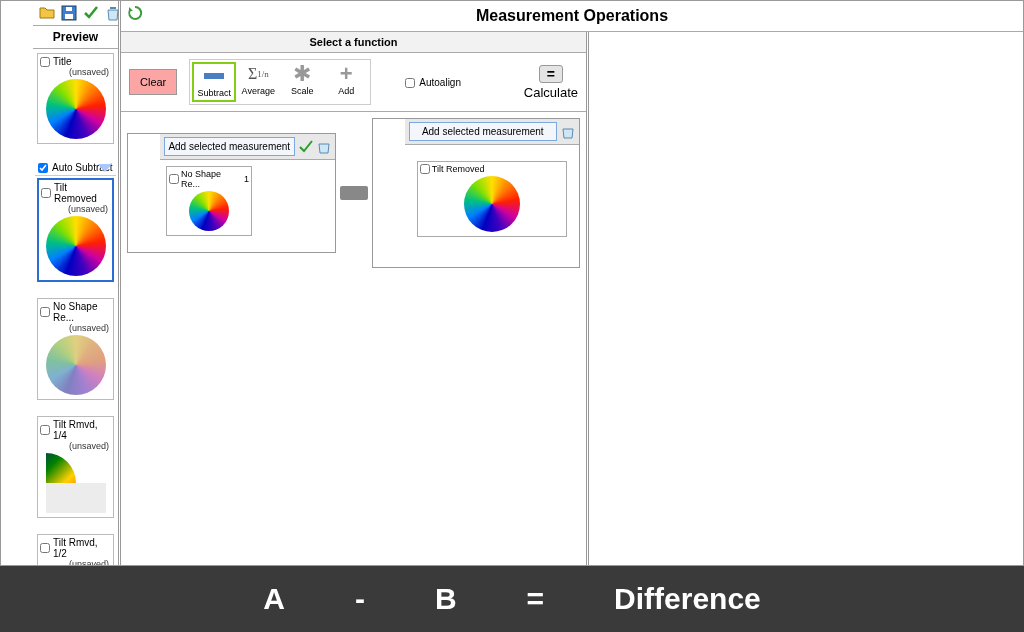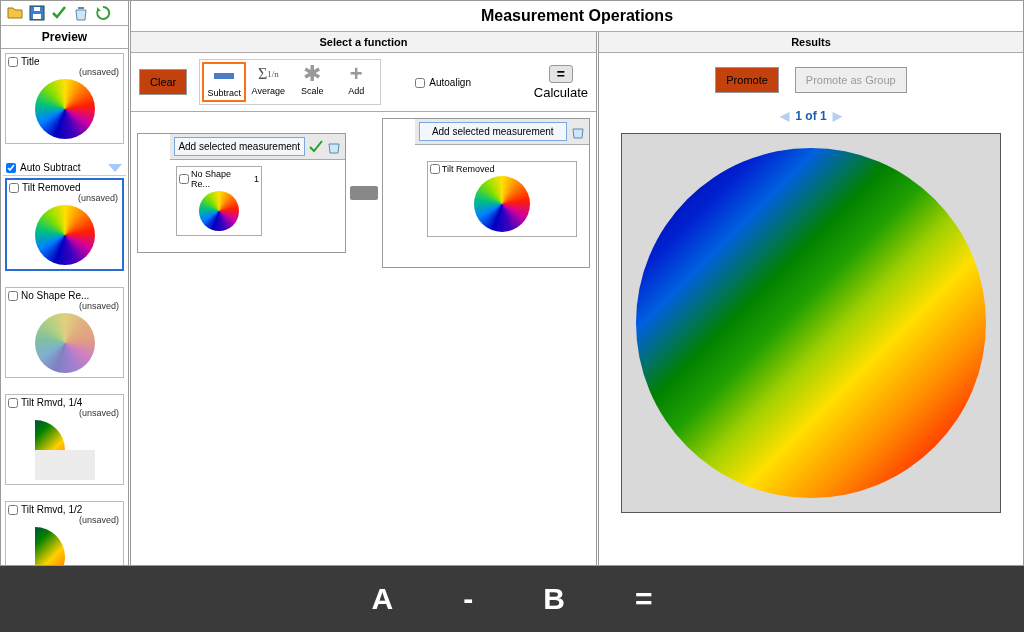--- a/index.html
+++ b/index.html
@@ -1,43 +1,43 @@
 <!DOCTYPE html>
 <html><head>
 <meta charset="utf-8">
 <style>
   * { box-sizing: border-box; margin: 0; padding: 0; }
   body { font-family: "Segoe UI", Arial, sans-serif; font-size: 11px; background: #fff; width: 1024px; height: 632px; overflow: hidden; }
   .app { display: flex; flex-direction: column; width: 1024px; height: 632px; }
   .main-row { display: flex; height: 566px; border: 1px solid #999; }
-  .left-panel { width: 130px; border-right: 3px double #999; display: flex; flex-direction: column; }
+  .left-panel { width: 120px; border-right: 3px double #999; display: flex; flex-direction: column; padding-left: 32px; }
   .icon-toolbar { display: flex; gap: 6px; padding: 4px 6px; border-bottom: 1px solid #aaa; }
   .tb-icon { width: 16px; height: 16px; cursor: pointer; display:flex; align-items:center; justify-content:center;}
   .preview-title { text-align: center; font-weight: bold; padding: 4px 0; border-bottom: 1px solid #aaa; font-size: 12px;}
   .preview-list { flex: 1; overflow-y: auto; padding: 2px; }
   .pv-item { border: 1px solid #bbb; margin: 2px 2px 16px 2px; padding: 2px; position: relative; }
   .pv-item.selected { border: 2px solid #2a6dd4; }
   .pv-chk-row { display:flex; align-items:center; gap:3px; font-size:10px; }
   .pv-sub { text-align: right; font-size: 9px; color: #333; padding-right:2px;}
   .pv-thumb { width: 60px; height: 60px; margin: 2px auto; display:block; }
   .pv-chk { width:10px; height:10px; }
   .auto-promote-row { display:flex; align-items:center; gap:4px; padding:2px 3px; font-size:10px; border-bottom:1px solid #ccc; position:relative; }
   .triangle-down { position:absolute; right:4px; width:0;height:0;border-left:7px solid transparent;border-right:7px solid transparent;border-top:8px solid #a6c7ff; }
   .right-area { flex:1; display:flex; flex-direction:column; }
   .page-title { font-size: 16px; font-weight: bold; text-align: center; padding: 6px 0; border-bottom:1px solid #aaa;}
   .work-row { flex:1; display:flex; }
   .func-panel { width: 468px; border-right:3px double #999; display:flex; flex-direction:column; }
   .results-panel { flex:1; display:flex; flex-direction:column; }
   .section-title { background:#f2f2f2; border-bottom:1px solid #aaa; text-align:center; font-size:11px; padding:4px 0; font-weight:600;}
   .func-toolbar { display:flex; align-items:center; padding:6px 8px; border-bottom:1px solid #aaa; gap:4px; }
-  .btn { background:#c2410c; border:1px solid #999; padding:6px 10px; font-size:11px; cursor:pointer; }
+  .btn { background:#fca5a5; border:1px solid #999; padding:6px 10px; font-size:11px; cursor:pointer; }
   .btn.disabled { color:#999; background:#eee; cursor:default; }
   .op-group { display:flex; gap:0; border:1px solid #ccc; padding:2px; }
   .op-btn { width:44px; display:flex; flex-direction:column; align-items:center; gap:2px; padding:2px 0; cursor:pointer; font-size:9px; }
-  .op-btn.active { border:2px solid #f97316; }
+  .op-btn.active { border:2px solid #84cc16; }
   .op-icon { height:20px; display:flex; align-items:center; justify-content:center; font-size:16px; color:#555;}
   .autoalign { display:flex; align-items:flex-end; gap:4px; margin-left:30px; font-size:10px; }
   .calc-group { margin-left:auto; display:flex; flex-direction:column; align-items:center; gap:2px;}
   .calc-icon { width:24px; height:18px; display:flex; align-items:center; justify-content:center; font-weight:bold; background:#e4e4e4; border:1px solid #999; border-radius:3px; font-size:14px;}
   .calc-label { font-size:13px; }
   .operand-row { display:flex; align-items:center; padding:6px; gap:4px; }
   .operand-box { flex:1; border:1px solid #999; min-height:150px;padding-left:32px; }
   .operand-head { display:flex; align-items:center; background:#e8e8e8; border-bottom:1px solid #aaa; padding:3px 4px; gap:4px;}
   .add-meas-btn { flex:1; background:#f3f6fb; border:1px solid #7ba8e0; padding:3px 0; font-size:10px; cursor:pointer; text-align:center;}
   .head-icon { width:14px; height:14px; cursor:pointer; display:flex;align-items:center;justify-content:center;}
@@ -243,40 +243,24 @@
                       <input type="checkbox" class="pv-chk" style="">
                       <span>Tilt Removed</span>
                     </div>
                   <div class="meas-thumb grad-circ"></div>
                 </div>
               </div>
             </div>
           </div>
         </div>
 
-        <div class="results-panel">
-          <div class="section-title">Results</div>
-          <div class="results-btn-row">
-            <button class="btn">Promote</button>
-            <button class="btn disabled">Promote as Group</button>
-          </div>
-          <div class="pager">
-            <span class="pager-arrow">◀</span>
-            <span>1 of 1</span>
-            <span class="pager-arrow">▶</span>
-          </div>
-          <div class="result-canvas-wrap">
-            <div class="result-canvas">
-              <div class="big-circle"></div>
-            </div>
-          </div>
-        </div>
       </div>
     </div>
   </div>
 
   <div class="footer">
     <span>A</span>
     <span>-</span>
     <span>B</span>
     <span>=</span>
+    <span>Difference</span>
   </div>
 </div>
 
 </body></html>

